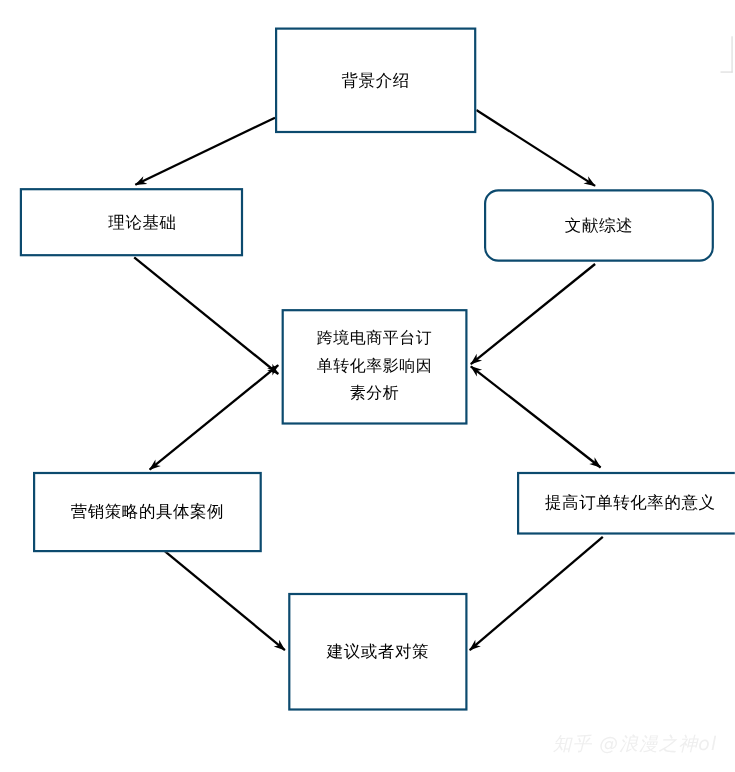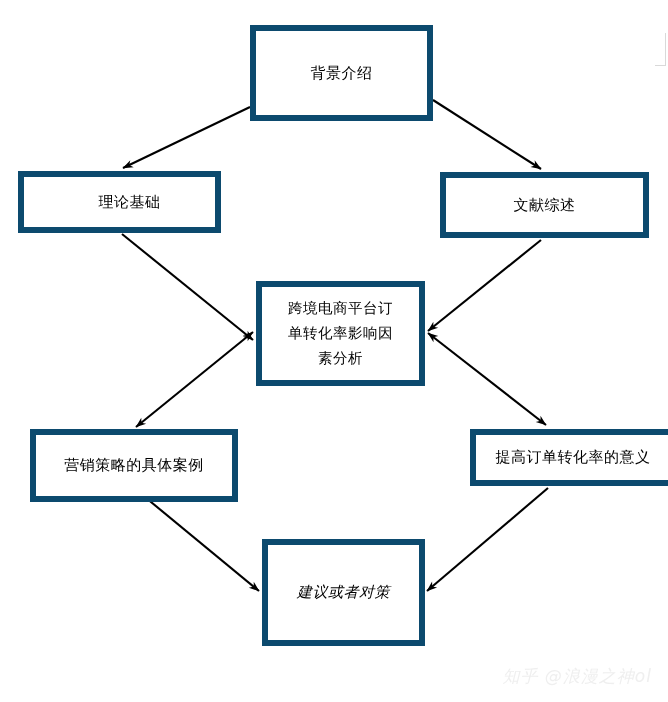--- a/index.html
+++ b/index.html
@@ -17,43 +17,43 @@
   #canvas {
     position: absolute;
     left: 0;
     top: 0;
     width: 668px;
     height: 702px;
   }
   .node {
     position: absolute;
     box-sizing: border-box;
-    border: 6px solid #0c4a6e;
+    border: 2px solid #0c4a6e;
     background: #ffffff;
     display: flex;
     align-items: center;
     justify-content: center;
     text-align: center;
     z-index: 5;
   }
   .node .label {
     font-size: 15px;
     line-height: 1.62;
     color: #000000;
     letter-spacing: 0.5px;
     white-space: pre-line;
     padding: 0 6px;
   }
   #node-background   { left: 250px; top: 25px;  width: 183px; height: 96px; }
   #node-theory       { left: 18px;  top: 171px; width: 203px; height: 62px; padding-left: 20px; }
-  #node-literature   { left: 440px; top: 172px; width: 209px; height: 66px; }
+  #node-literature   { left: 440px; top: 172px; width: 209px; height: 66px; border-radius: 13px; }
   #node-core         { left: 256px; top: 281px; width: 169px; height: 105px; }
   #node-cases        { left: 30px;  top: 429px; width: 208px; height: 73px; }
   #node-significance { left: 450px; top: 429px; width: 206px; height: 57px; margin-left: 20px; }
-  #node-suggestions  { left: 262px; top: 539px; width: 163px; height: 107px; font-style: italic; }
+  #node-suggestions  { left: 262px; top: 539px; width: 163px; height: 107px; }
 
   #node-core .label { font-size: 14.5px; line-height: 1.72; }
 
   .watermark {
     position: absolute;
     right: 16px;
     bottom: 14px;
     font-size: 17px;
     color: #efefef;
     letter-spacing: 1px;

